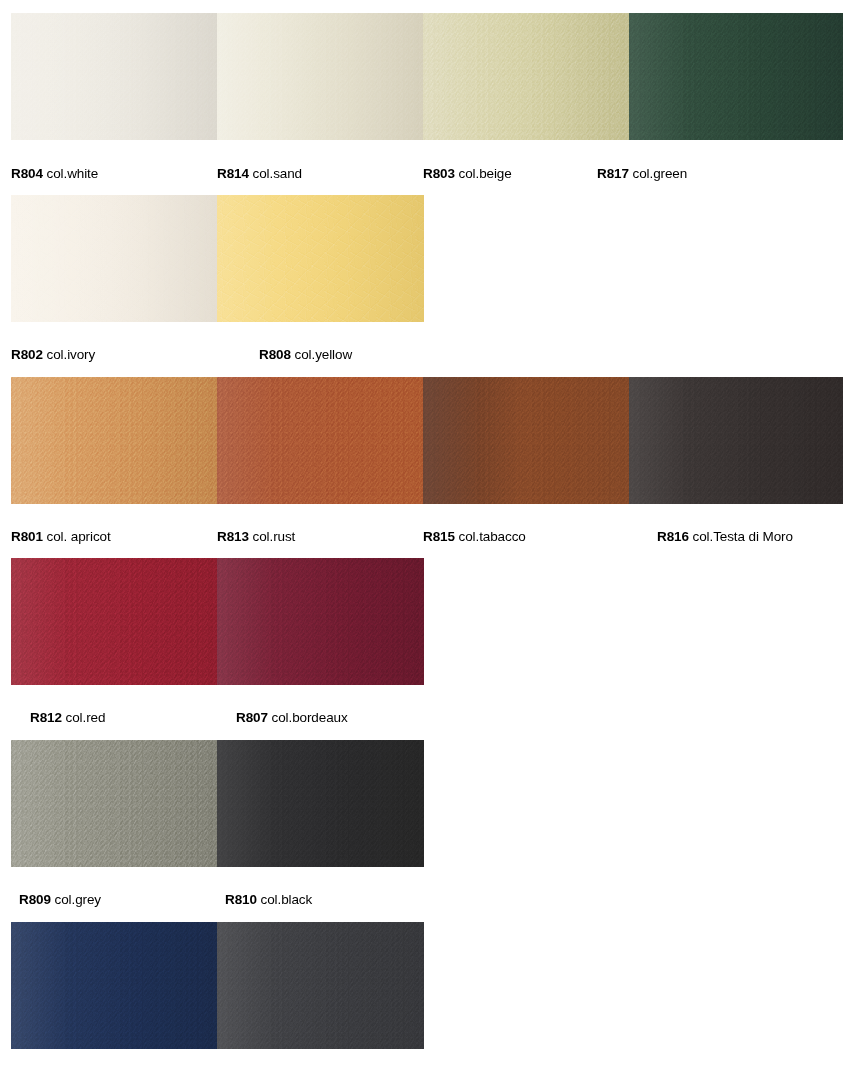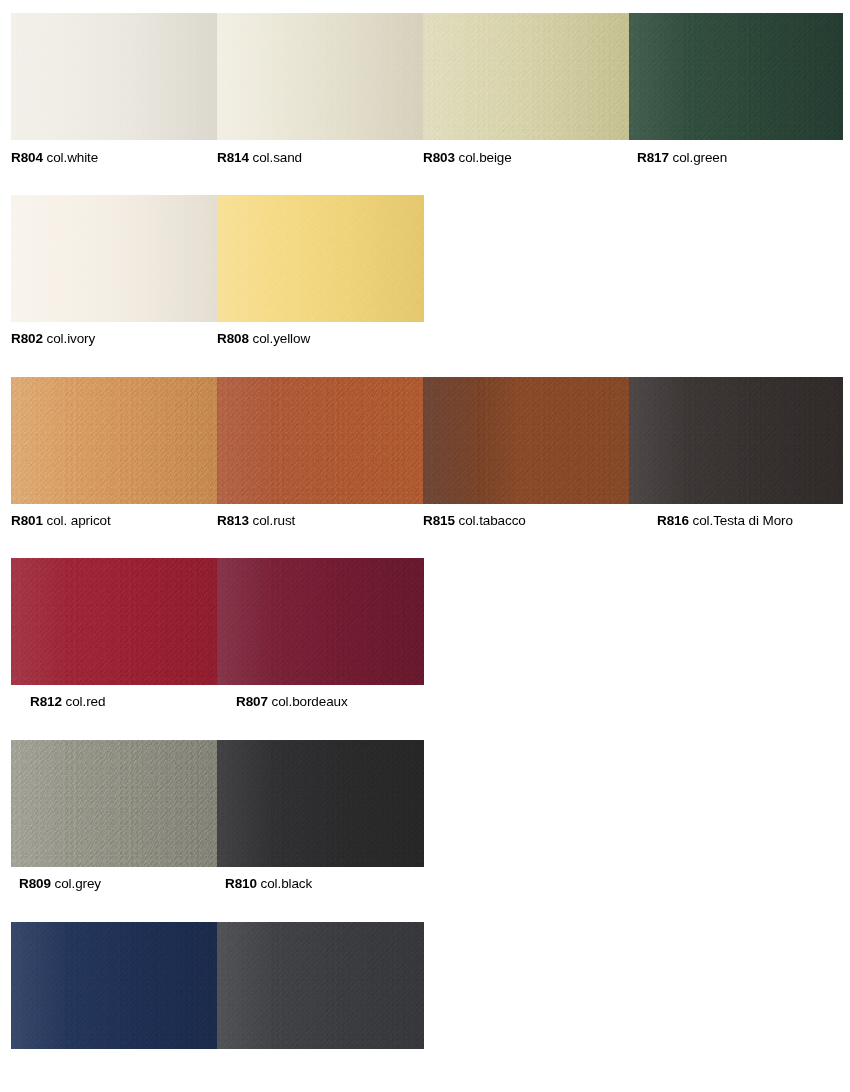--- a/index.html
+++ b/index.html
@@ -132,20 +132,21 @@
     left: 0;
     display: flex;
     flex-direction: row;
   }
   .caption {
     font-size: 13.5px;
     line-height: 1;
     color: #000000;
     white-space: nowrap;
     letter-spacing: -0.1px;
+    margin-top: 16px;
   }
   .caption .code {
     font-weight: bold;
   }
   .caption .name {
     font-weight: normal;
   }
 </style>
 </head>
 <body>
@@ -169,37 +170,37 @@
       </div>
       <div class="swatch-cell" style="width: 214px;">
         <div class="swatch-paint" style="background: linear-gradient(90deg, rgb(47, 77, 60) 0%, rgb(45, 74, 58) 48%, rgb(39, 64, 52) 100%);"></div>
         <div class="grain dark"></div>
         <div class="sheen"></div>
       </div>
     </div>
     <div class="caption-strip" style="top: 151px; left: 11px;">
       <div class="caption" style="width: 206px;"><span class="code">R804</span> <span class="name">col.white</span></div>
       <div class="caption" style="width: 206px;"><span class="code">R814</span> <span class="name">col.sand</span></div>
-      <div class="caption" style="width: 214px;"><span class="code">R803</span> <span class="name">col.beige</span></div>
+      <div class="caption" style="width: 174px;"><span class="code">R803</span> <span class="name">col.beige</span></div>
       <div class="caption" style="width: 214px;"><span class="code">R817</span> <span class="name">col.green</span></div>
     </div>
     <div class="swatch-strip" style="top: 195px; left: 11px; height: 127px;">
       <div class="swatch-cell" style="width: 206px;">
         <div class="swatch-paint" style="background: linear-gradient(90deg, rgb(248, 243, 234) 0%, rgb(246, 240, 230) 48%, rgb(241, 234, 221) 100%);"></div>
         <div class="grain crackle pale"></div>
         <div class="sheen"></div>
       </div>
       <div class="swatch-cell" style="width: 207px;">
         <div class="swatch-paint" style="background: linear-gradient(90deg, rgb(247, 221, 140) 0%, rgb(245, 216, 127) 48%, rgb(241, 210, 115) 100%);"></div>
         <div class="grain crackle"></div>
         <div class="sheen"></div>
       </div>
     </div>
     <div class="caption-strip" style="top: 332px; left: 11px;">
-      <div class="caption" style="width: 206px;"><span class="code">R802</span> <span class="name">col.ivory</span></div>
+      <div class="caption" style="width: 248px;"><span class="code">R802</span> <span class="name">col.ivory</span></div>
       <div class="caption" style="width: 207px;"><span class="code">R808</span> <span class="name">col.yellow</span></div>
     </div>
     <div class="swatch-strip" style="top: 377px; left: 11px; height: 127px;">
       <div class="swatch-cell" style="width: 206px;">
         <div class="swatch-paint" style="background: linear-gradient(90deg, rgb(219, 163, 104) 0%, rgb(214, 154, 94) 48%, rgb(207, 145, 83) 100%);"></div>
         <div class="grain"></div>
         <div class="sheen"></div>
       </div>
       <div class="swatch-cell" style="width: 206px;">
         <div class="swatch-paint" style="background: linear-gradient(90deg, rgb(171, 84, 52) 0%, rgb(176, 90, 52) 48%, rgb(185, 96, 52) 100%);"></div>

